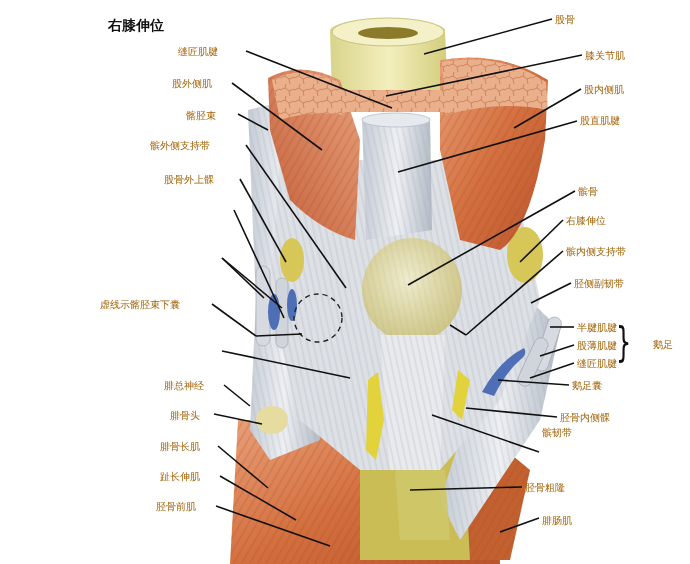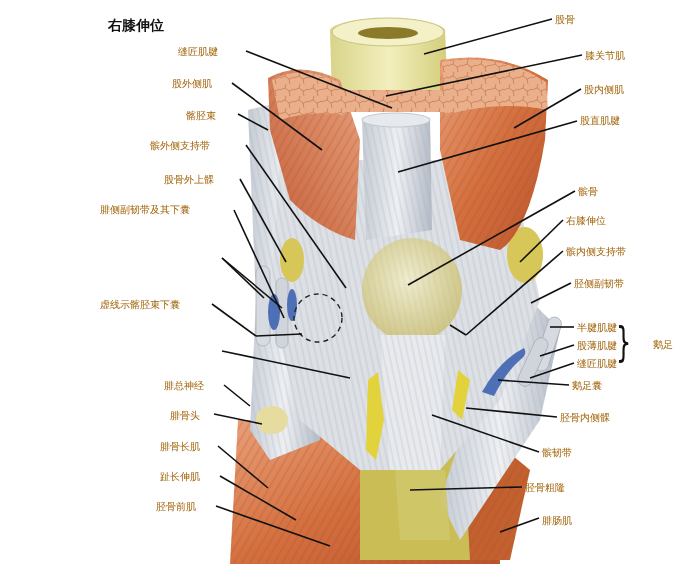--- a/index.html
+++ b/index.html
@@ -187,40 +187,39 @@
     </g>
   </svg>
 
   <div class="title">右膝伸位</div>
 
   <div class="lbl" style="left:178px;top:44px">缝匠肌腱</div>
   <div class="lbl" style="left:172px;top:76px">股外侧肌</div>
   <div class="lbl" style="left:186px;top:108px">髂胫束</div>
   <div class="lbl" style="left:150px;top:138px">髌外侧支持带</div>
   <div class="lbl" style="left:164px;top:172px">股骨外上髁</div>
-  <div class="lbl" style="left:100px;top:202px">腓侧副韧带及其下囊</div>
   <div class="lbl" style="left:100px;top:297px">虚线示髂胫束下囊</div>
   <div class="lbl" style="left:164px;top:378px">腓总神经</div>
   <div class="lbl" style="left:170px;top:408px">腓骨头</div>
   <div class="lbl" style="left:160px;top:439px">腓骨长肌</div>
   <div class="lbl" style="left:160px;top:469px">趾长伸肌</div>
   <div class="lbl" style="left:156px;top:499px">胫骨前肌</div>
 
   <div class="lbl" style="left:555px;top:12px">股骨</div>
   <div class="lbl" style="left:585px;top:48px">膝关节肌</div>
   <div class="lbl" style="left:584px;top:82px">股内侧肌</div>
   <div class="lbl" style="left:580px;top:113px">股直肌腱</div>
   <div class="lbl" style="left:578px;top:184px">髌骨</div>
   <div class="lbl" style="left:566px;top:213px">右膝伸位</div>
   <div class="lbl" style="left:566px;top:244px">髌内侧支持带</div>
   <div class="lbl" style="left:574px;top:276px">胫侧副韧带</div>
   <div class="lbl" style="left:577px;top:320px">半腱肌腱</div>
   <div class="lbl" style="left:577px;top:338px">股薄肌腱</div>
   <div class="lbl" style="left:577px;top:356px">缝匠肌腱</div>
   <div class="lbl" style="left:572px;top:378px">鹅足囊</div>
   <div class="lbl" style="left:560px;top:410px">胫骨内侧髁</div>
-  <div class="lbl" style="left:542px;top:445px">髌韧带</div>
+  <div class="lbl" style="left:542px;top:425px">髌韧带</div>
   <div class="lbl" style="left:525px;top:480px">胫骨粗隆</div>
   <div class="lbl" style="left:542px;top:513px">腓肠肌</div>
 
   <div class="brace">}</div>
   <div class="lbl" style="left:653px;top:337px">鹅足</div>
 </div>
 
 </body></html>

